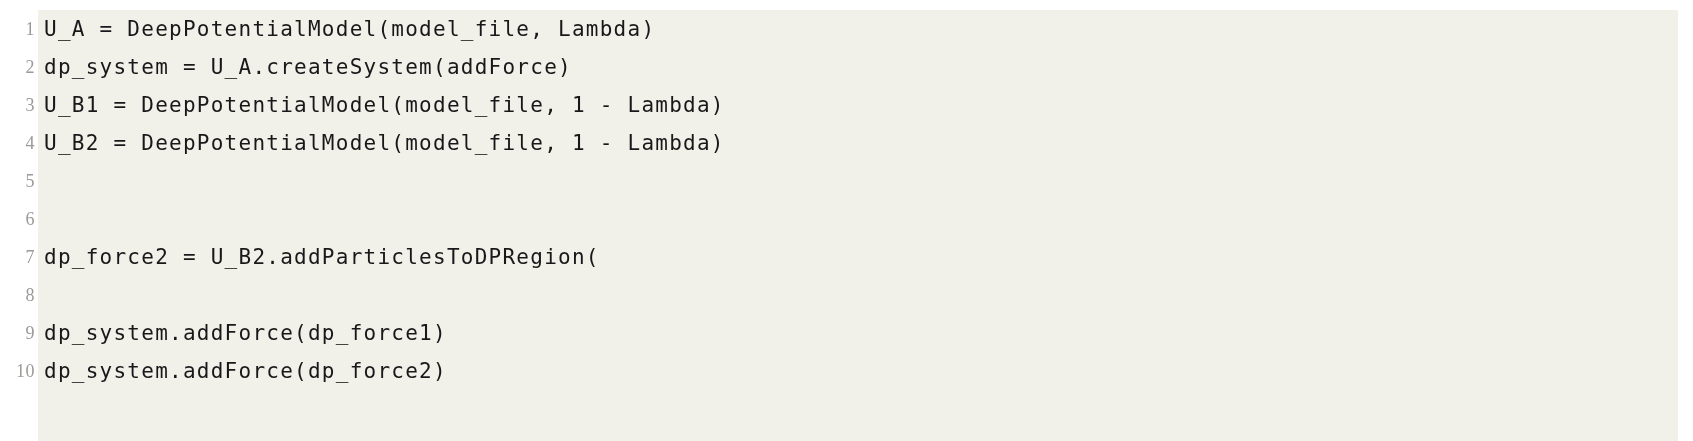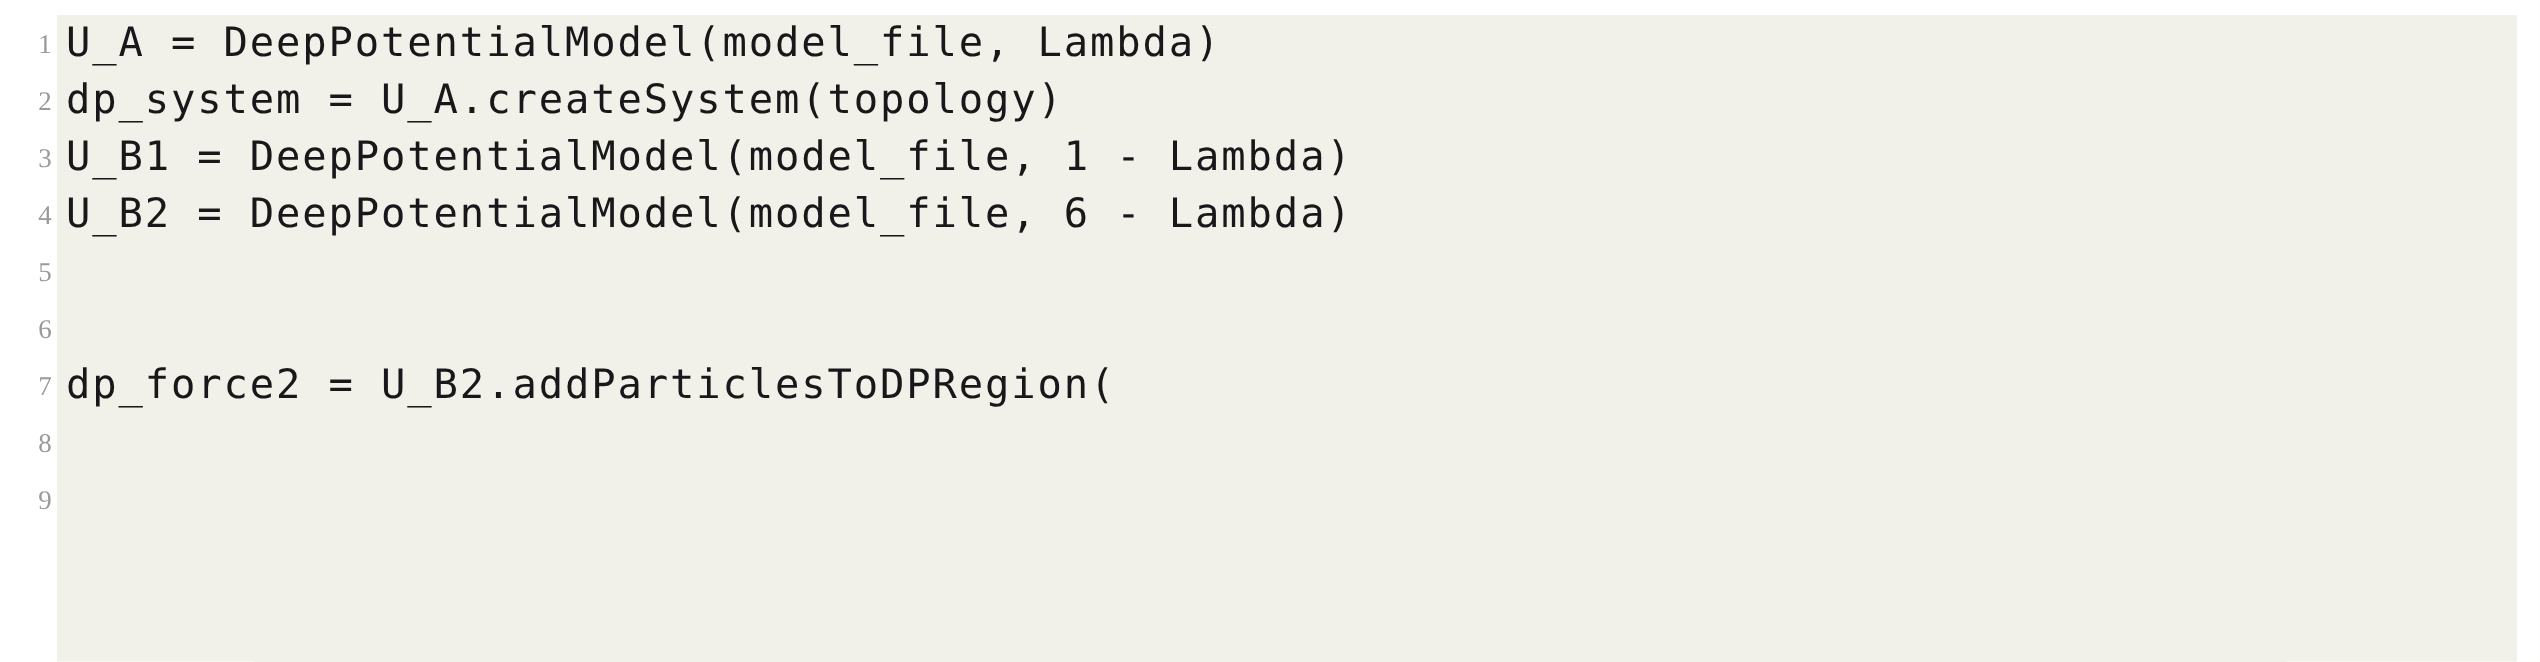--- a/index.html
+++ b/index.html
@@ -59,21 +59,21 @@
     color: #9a9a96;
     line-height: 38px;
     letter-spacing: 0.5px;
   }
 
   .line-code {
     position: absolute;
     left: 44px;
     top: 0;
     font-family: "DejaVu Sans Mono", "Liberation Mono", monospace;
-    font-size: 27px;
+    font-size: 21px;
     letter-spacing: 1.25px;
     color: #18181a;
     line-height: 38px;
     white-space: pre;
   }
 </style>
 </head>
 <body>
 
 <div id="listing">
@@ -83,31 +83,31 @@
 
   <div id="lines" style="position:absolute; left:0; top:10px; width:1693px;">
 
     <div class="code-line">
       <span class="line-number">1</span>
       <span class="line-code">U_A = DeepPotentialModel(model_file, Lambda)</span>
     </div>
 
     <div class="code-line">
       <span class="line-number">2</span>
-      <span class="line-code">dp_system = U_A.createSystem(topology)</span>
+      <span class="line-code">dp_system = U_A.createSystem(addForce)</span>
     </div>
 
     <div class="code-line">
       <span class="line-number">3</span>
       <span class="line-code">U_B1 = DeepPotentialModel(model_file, 1 - Lambda)</span>
     </div>
 
     <div class="code-line">
       <span class="line-number">4</span>
-      <span class="line-code">U_B2 = DeepPotentialModel(model_file, 6 - Lambda)</span>
+      <span class="line-code">U_B2 = DeepPotentialModel(model_file, 1 - Lambda)</span>
     </div>
 
     <div class="code-line">
       <span class="line-number">5</span>
     </div>
 
     <div class="code-line">
       <span class="line-number">6</span>
     </div>
 
@@ -115,17 +115,22 @@
       <span class="line-number">7</span>
       <span class="line-code">dp_force2 = U_B2.addParticlesToDPRegion(</span>
     </div>
 
     <div class="code-line">
       <span class="line-number">8</span>
     </div>
 
     <div class="code-line">
       <span class="line-number">9</span>
+      <span class="line-code">dp_system.addForce(dp_force1)</span>
     </div>
 
+    <div class="code-line">
+      <span class="line-number">10</span>
+      <span class="line-code">dp_system.addForce(dp_force2)</span>
+    </div>
 
   </div>
 </div>
 
 </body></html>

